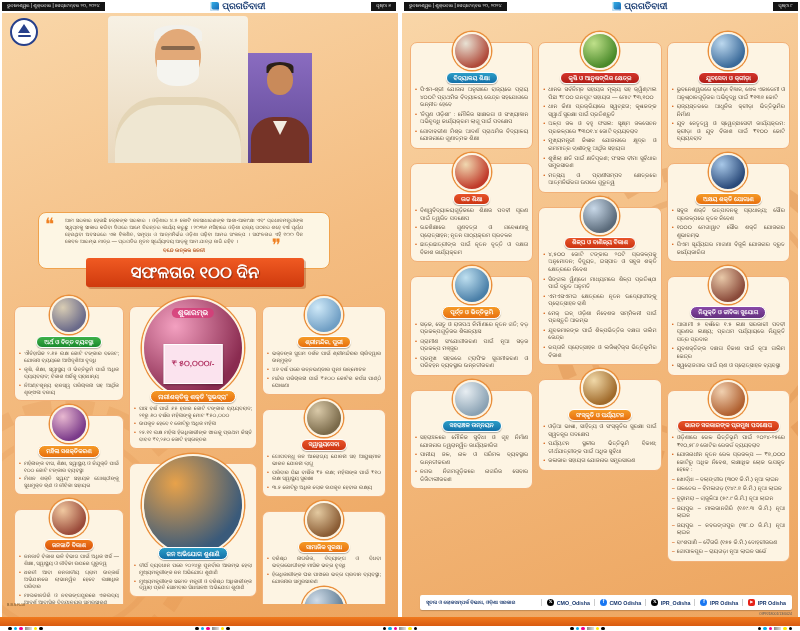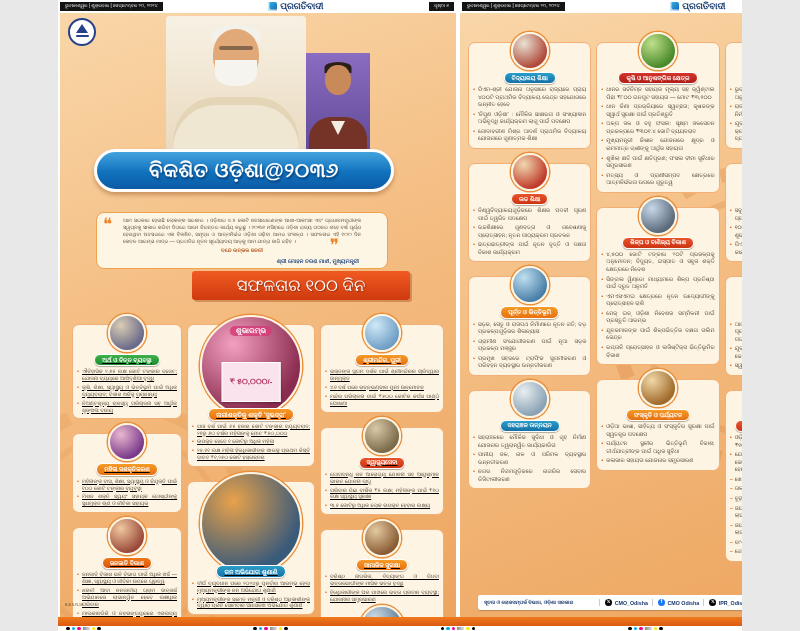--- a/index.html
+++ b/index.html
@@ -1,16 +1,16 @@
 <!DOCTYPE html>
 <html><head>
 <meta charset="utf-8">
 <style>
   html,body{margin:0;padding:0;background:#e8e8e8;}
-  .sheet{position:relative;width:684px;height:631px;margin:0 auto;background:#ffffff;
+  .sheet{position:relative;width:800px;height:631px;margin:0 auto;background:#ffffff;
          font-family:"Liberation Sans",sans-serif;overflow:hidden;}
   
   .topstrip{position:absolute;top:0;left:0;width:800px;height:13px;background:#fff;}
   .pagehead{position:absolute;top:0;height:13px;display:flex;align-items:center;justify-content:space-between;}
   #ph-left{left:2px;width:394px;} #ph-right{left:404px;width:394px;}
   .datebox,.pagenobox{background:#141414;color:#fff;font-size:4.6px;padding:2px 5px;line-height:1;white-space:nowrap;}
   .masthead{display:flex;align-items:center;gap:3px;font-weight:bold;color:#12366e;font-size:9px;}
   .mast-icon{width:9px;height:9px;border-radius:2px;display:inline-block;
              background:linear-gradient(135deg,#36b4e8 0%,#1464b4 100%);
              box-shadow:inset 1.5px -1.5px 0 rgba(255,255,255,.75);}
@@ -57,27 +57,27 @@
             background:linear-gradient(#f7a93d,#ec6f12);border:2px solid #fff;border-radius:6px;
             color:#fff;font-weight:bold;font-size:10.5px;padding:2px 14px;
             box-shadow:0 2px 2px rgba(120,50,0,.3);}
   .quote-box{position:absolute;left:36px;top:199px;width:292px;height:57px;box-sizing:border-box;
              background:#fdf6e4;border:1.5px solid #f0a24c;border-radius:8px;padding:4px 26px 3px 26px;z-index:5;}
   .q-mark{position:absolute;font-size:17px;line-height:1;color:#ef8123;font-family:"DejaVu Serif",serif;}
   .q-open{left:6px;top:3px;} .q-close{right:48px;bottom:14px;}
   .q-text{font-size:5.1px;line-height:1.4;color:#4a3a26;text-align:justify;}
   .q-sign{text-align:center;font-size:5.4px;font-weight:bold;color:#b3541e;margin-top:1.5px;}
   .q-attr{position:absolute;right:28px;bottom:3px;font-size:5.6px;font-weight:bold;color:#21457e;}
-  .banner100{position:absolute;left:84px;top:258px;width:218px;height:29px;z-index:5;border-radius:3px;
+  .banner100{position:absolute;left:84px;top:245px;width:218px;height:29px;z-index:5;border-radius:3px;
              background:linear-gradient(#f05a22,#cf3a0e);box-shadow:2px 2px 0 rgba(140,40,0,.3);
              display:flex;align-items:center;justify-content:center;color:#fff;font-size:16.5px;
-             font-weight:normal;text-shadow:1px 1px 1px rgba(0,0,0,.35);margin-left:48px;}
+             font-weight:bold;text-shadow:1px 1px 1px rgba(0,0,0,.35);}
   
   .cols{position:absolute;display:flex;gap:5px;z-index:3;}
-  #cols-left{left:12px;top:298px;width:372px;height:311px;text-decoration:underline;}
+  #cols-left{left:12px;top:280px;width:372px;height:311px;}
   #cols-right{left:8px;top:16px;width:380px;height:574px;}
   .col{display:flex;flex-direction:column;overflow:hidden;}
   #colL0{width:110px;} #colL1{width:128px;} #colL2{width:124px;}
   #cols-right .col{flex:1;}
   .sec{background:#fdf4e3;border:1px solid #f2b077;border-radius:7px;margin-top:14px;
        padding:2px 4px 3px;position:relative;flex-shrink:0;}
   .col .sec:first-child{margin-top:13px;}
   .sec-photo{width:34px;height:34px;border-radius:50%;margin:-13px auto 0;position:relative;z-index:2;
              border:2px solid #fdf4e3;box-shadow:0 0 0 1.5px #e98f3c;}
   .sec.big .sec-photo{width:98px;height:98px;margin-top:-12px;}
@@ -155,21 +155,20 @@
         <div class="m-head"></div>
       <div class="m-glasses"></div>
         <div class="m-beard"></div>
     </div>
     <div class="photo-majhi">
       <div class="j-body"></div>
         <div class="j-shirt"></div>
         <div class="j-hair"></div>
         <div class="j-head"></div>
     </div>
-    <div class="title-banner">ବିକଶିତ ଓଡ଼ିଶା@୨୦୩୬</div>
     <div class="quote-box">
       <span class="q-mark q-open">❝</span>
       <div class="q-text">ଆମ ସରକାର ହେଉଛି ଲୋକଙ୍କ ସରକାର । ଓଡ଼ିଶାର ୪.୫ କୋଟି ଜନସାଧାରଣଙ୍କ ଆଶା-ଆକାଂକ୍ଷା ଏବଂ ପ୍ରଧାନମନ୍ତ୍ରୀଙ୍କ ସ୍ୱପ୍ନକୁ ସାକାର କରିବା ଦିଗରେ ଆମେ ନିରନ୍ତର କାର୍ଯ୍ୟ କରୁଛୁ । ୨୦୩୬ ମସିହାରେ ଓଡ଼ିଶା ରାଜ୍ୟ ଗଠନର ଶହେ ବର୍ଷ ପୂର୍ଣ୍ଣ ହେଉଥିବା ଅବସରରେ ଏକ ବିକଶିତ, ସମୃଦ୍ଧ ଓ ଆତ୍ମନିର୍ଭର ଓଡ଼ିଶା ଗଢ଼ିବା ଆମର ସଂକଳ୍ପ । ସଫଳତାର ଏହି ୧୦୦ ଦିନ କେବଳ ଆରମ୍ଭ ମାତ୍ର — ପ୍ରଗତିର ନୂତନ ସୂର୍ଯ୍ୟୋଦୟ ଆଡ଼କୁ ଆମ ଯାତ୍ରା ଜାରି ରହିବ ।</div>
       <span class="q-mark q-close">❞</span>
       <div class="q-sign">ବନ୍ଦେ ଉତ୍କଳ ଜନନୀ</div>
       <div class="q-attr">ଶ୍ରୀ ମୋହନ ଚରଣ ମାଝୀ, ମୁଖ୍ୟମନ୍ତ୍ରୀ</div>
     </div>
     <div class="banner100">ସଫଳତାର ୧୦୦ ଦିନ</div>
     <div class="cols" id="cols-left">
       <div class="col" id="colL0">

